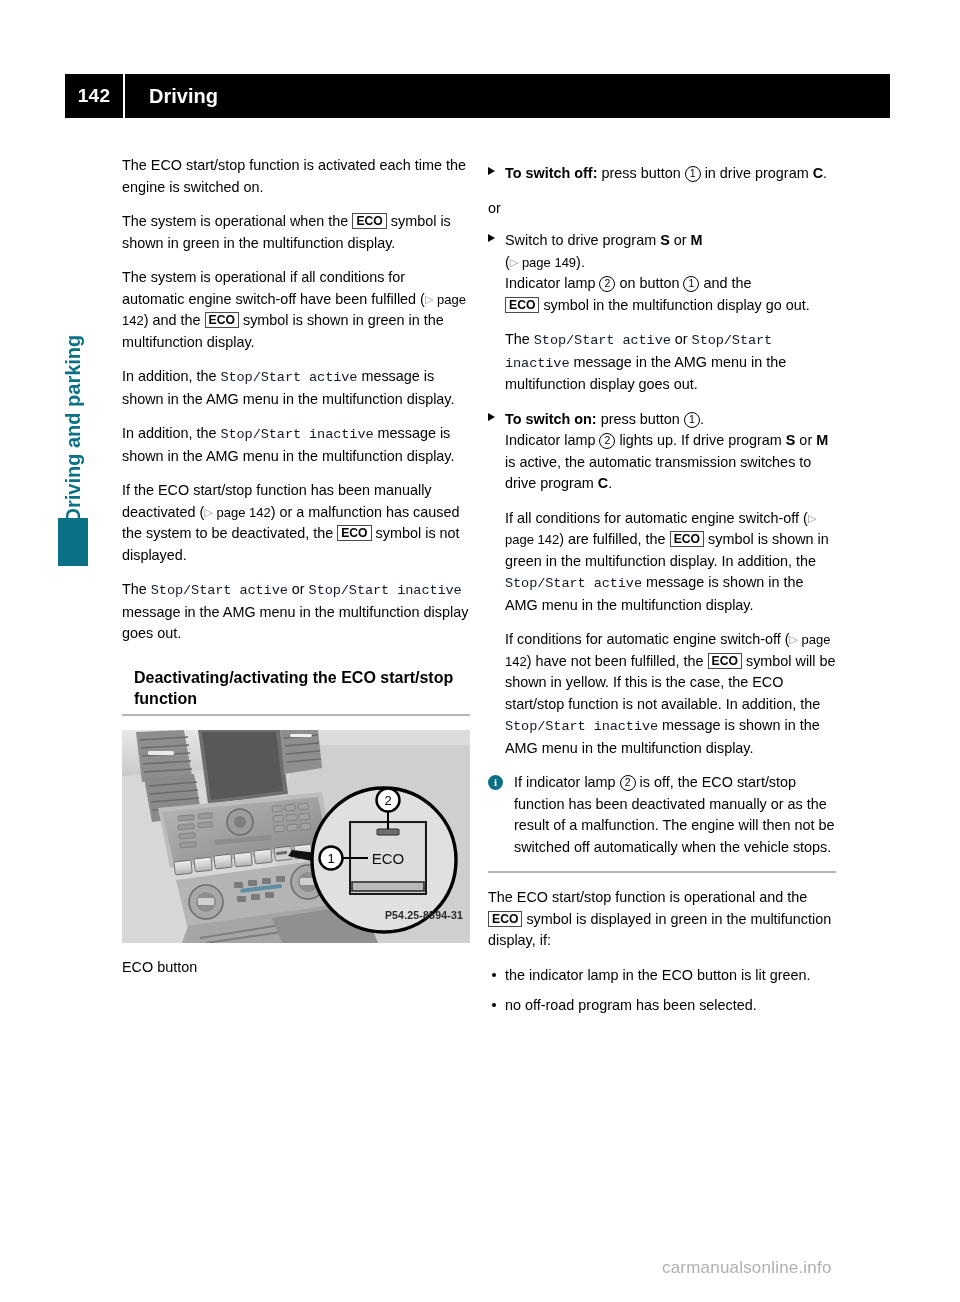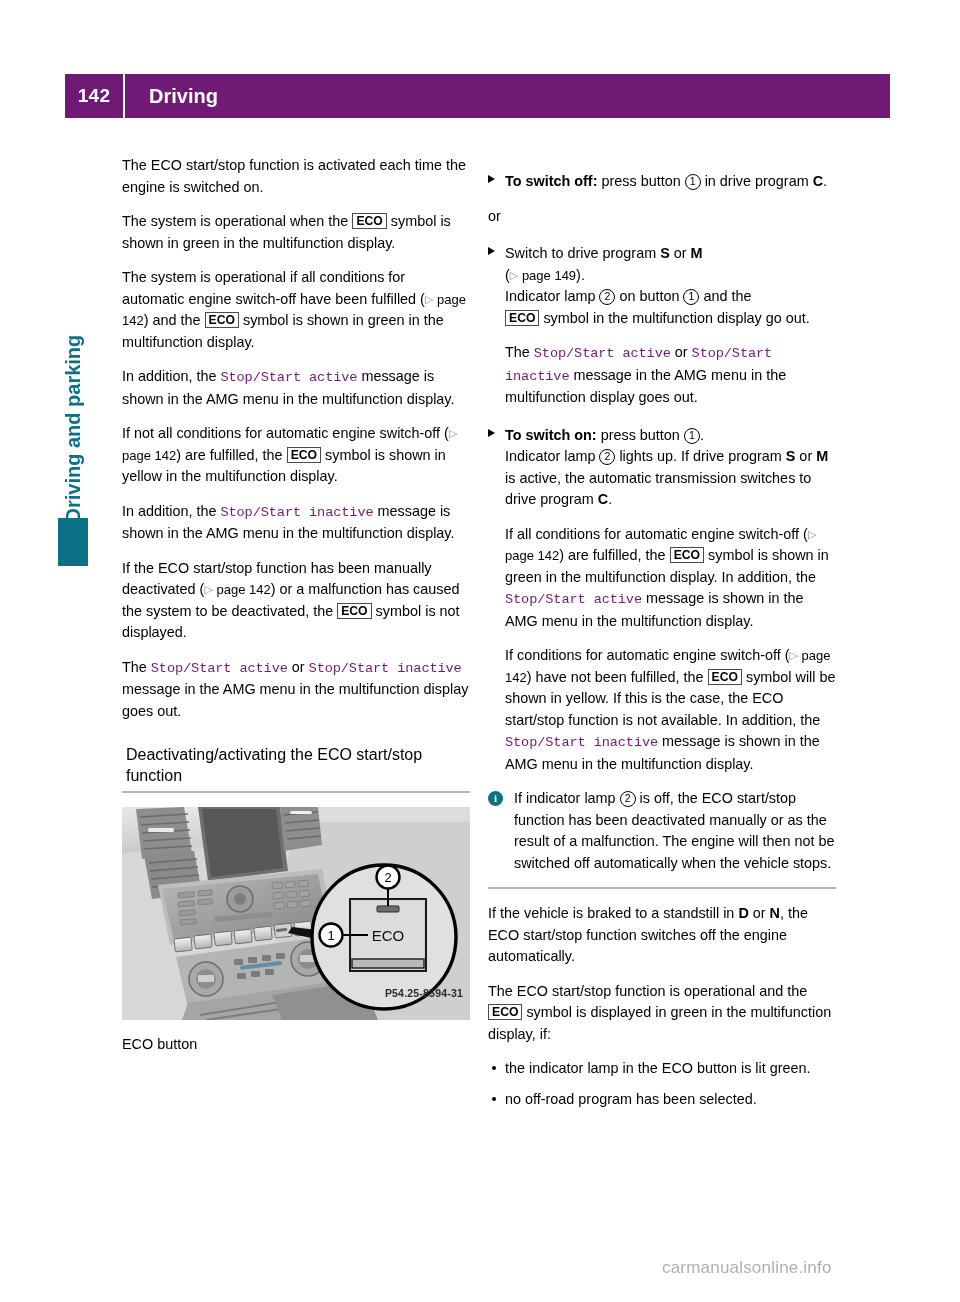--- a/index.html
+++ b/index.html
@@ -8,21 +8,21 @@
     background:#ffffff;
     font-family:"Liberation Sans", sans-serif;
     color:#000;
     position:relative;
     overflow:hidden;
   }
 
   
   .header{
     position:absolute;left:65px;top:74px;width:825px;height:44px;
-    background:#701a75;
+    background:#000000;
     display:flex;align-items:center;
   }
   .header .pageno{
     width:58px;text-align:center;
     color:#fff;font-weight:bold;font-size:19px;
     letter-spacing:.3px;
   }
   .header .divider{
     width:2px;height:44px;background:#ffffff;
   }
@@ -56,21 +56,21 @@
   .col-left{left:122px;}
   .col-right{left:488px;}
 
   p{margin:0 0 13px 0;}
 
   b,strong{font-weight:bold;}
 
   
   .msg{
     font-family:"Liberation Mono", monospace;
-    color:#701a75;
+    color:#0f172a;
     font-size:13.6px;
     letter-spacing:-0.1px;
     text-align:right;
   }
 
   
   .eco{
     display:inline-block;
     border:1.5px solid #4b4b4b;
     padding:0 3px;
@@ -99,21 +99,21 @@
     border:1.3px solid #000;border-radius:50%;
     text-align:center;font-size:10.5px;
     vertical-align:1px;
     font-family:"Liberation Sans", sans-serif;
   }
 
   
   .step{
     position:relative;
     padding-left:17px;
-    margin:16px 0 13px 0;
+    margin:8px 0 13px 0;
   }
   .step .tri{
     position:absolute;left:0;top:4px;
     width:0;height:0;
     border-left:7px solid #000;
     border-top:4.5px solid transparent;
     border-bottom:4.5px solid transparent;
   }
   .step-body{padding-left:17px;margin:0 0 13px 0;}
   .or-line{margin:0 0 11px 0;}
@@ -133,22 +133,22 @@
     position:absolute;left:0;top:3px;
     width:15px;height:15px;border-radius:50%;
     background:#0a7186;color:#fff;
     font-weight:bold;font-size:11px;line-height:15px;
     text-align:center;
     font-family:"Liberation Serif", serif;
   }
 
   
   h2.sect{
-    font-size:16px;font-weight:normal;
-    margin:22px 0 0 4px;line-height:21px;
+    font-size:16px;font-weight:bold;
+    margin:22px 0 0 12px;line-height:21px;
   }
   .rule{
     height:2px;background:#b6b6b6;
     margin:5px 0 14px 0;
   }
 
   
   .figure{margin-top:2px;}
   .fig-img{
     position:relative;
@@ -190,21 +190,20 @@
 
   <p>The ECO start/stop function is activated each time the engine is switched on.</p>
 
 
   <p><span>The system is operational when the </span><span class="eco">ECO</span><span> symbol is shown in green in the multifunction display.</span></p>
 
   <p><span>The system is operational if all conditions for automatic engine switch-off have been fulfilled (</span><span class="refarrow">▷</span><span class="pref"> page 142</span><span>) and the </span><span class="eco">ECO</span><span> symbol is shown in green in the multifunction display.</span></p>
 
   <p><span>In addition, the </span><span class="msg">Stop/Start active</span><span> message is shown in the AMG menu in the multifunction display.</span></p>
 
-  <p><span>If not all conditions for automatic engine switch-off (</span><span class="refarrow">▷</span><span class="pref"> page 142</span><span>) are fulfilled, the </span><span class="eco">ECO</span><span> symbol is shown in yellow in the multifunction display.</span></p>
 
   <p><span>In addition, the </span><span class="msg">Stop/Start inactive</span><span> message is shown in the AMG menu in the multifunction display.</span></p>
 
   <p><span>If the ECO start/stop function has been manually deactivated (</span><span class="refarrow">▷</span><span class="pref"> page 142</span><span>) or a malfunction has caused the system to be deactivated, the </span><span class="eco">ECO</span><span> symbol is not displayed.</span></p>
 
   <p><span>The </span><span class="msg">Stop/Start active</span><span> or </span><span class="msg">Stop/Start inactive</span><span> message in the AMG menu in the multifunction display goes out.</span></p>
 
   <h2 class="sect">Deactivating/activating the ECO start/stop function</h2>
   <div class="rule"></div>
 
@@ -390,21 +389,20 @@
   <div class="step-body">
     <span>If conditions for automatic engine switch-off (</span><span class="refarrow">▷</span><span class="pref"> page 142</span><span>) have not been fulfilled, the </span><span class="eco">ECO</span><span> symbol will be shown in yellow. If this is the case, the ECO start/stop function is not available. In addition, the </span><span class="msg">Stop/Start inactive</span><span> message is shown in the AMG menu in the multifunction display.</span>
   </div>
 
   <div class="note">
     <span class="note-icon">i</span><span>If indicator lamp </span><span class="cnum">2</span><span> is off, the ECO start/stop function has been deactivated manually or as the result of a malfunction. The engine will then not be switched off automatically when the vehicle stops.</span>
   </div>
 
   <div class="rule"></div>
 
-  <p><span>If the vehicle is braked to a standstill in </span><b>D</b><span> or </span><b>N</b><span>, the ECO start/stop function switches off the engine automatically.</span></p>
 
   <p><span>The ECO start/stop function is operational and the </span><span class="eco">ECO</span><span> symbol is displayed in green in the multifunction display, if:</span></p>
 
   <div class="ul"><span class="dot"></span><span>the indicator lamp in the ECO button is lit green.</span></div>
   <div class="ul"><span class="dot"></span><span>no off-road program has been selected.</span></div>
 </div>
 
 <div class="watermark">carmanualsonline.info</div>
 
 </body></html>

